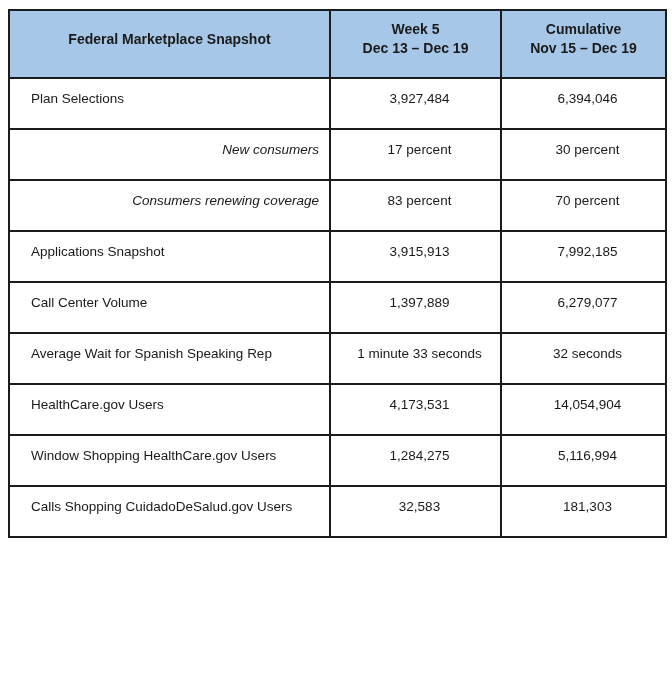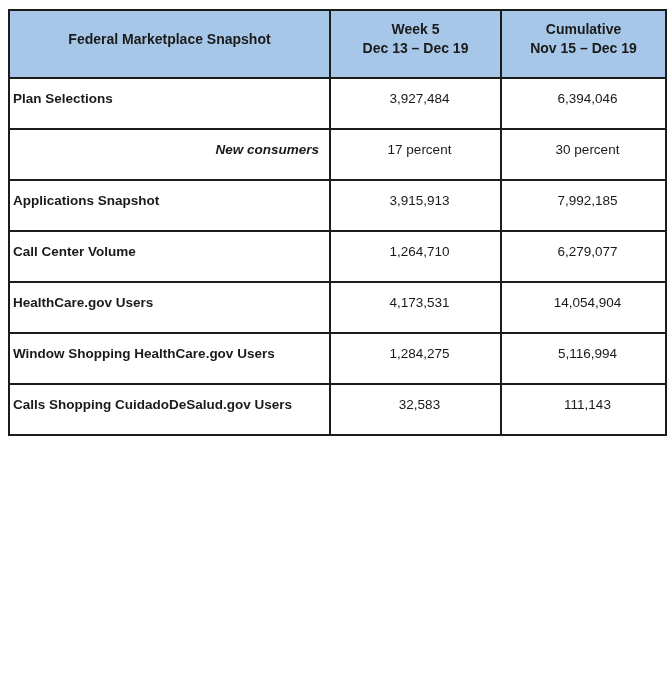--- a/index.html
+++ b/index.html
@@ -32,23 +32,22 @@
     font-weight: bold;
     text-align: center;
   }
   th.h-title { padding-top: 20px; font-size: 14px; margin-left: 44px; }
   th.h-col   { padding-top: 9px; font-size: 14px; }
   th.h-col .hline { display: block; line-height: 19px; }
   tbody tr { height: 51px; }
   td { padding-top: 11px; }
   td.label {
     text-align: left;
-    padding-left: 3px;
+    padding-left: 21px;
     padding-right: 6px;
-    font-weight: bold;
   }
   td.label.italic-label {
     font-style: italic;
     text-align: right;
     padding-right: 10px;
   }
   td.val { text-align: center; padding-left: 9px; padding-right: 1px; }
 </style>
 </head>
 <body>
@@ -80,39 +79,49 @@
         <td class="label">Plan Selections</td>
         <td class="val">3,927,484</td>
         <td class="val">6,394,046</td>
       </tr>
       <tr>
         <td class="label italic-label">New consumers</td>
         <td class="val">17 percent</td>
         <td class="val">30 percent</td>
       </tr>
       <tr>
+        <td class="label italic-label">Consumers renewing coverage</td>
+        <td class="val">83 percent</td>
+        <td class="val">70 percent</td>
+      </tr>
+      <tr>
         <td class="label">Applications Snapshot</td>
         <td class="val">3,915,913</td>
         <td class="val">7,992,185</td>
       </tr>
       <tr>
         <td class="label">Call Center Volume</td>
-        <td class="val">1,264,710</td>
+        <td class="val">1,397,889</td>
         <td class="val">6,279,077</td>
+      </tr>
+      <tr>
+        <td class="label">Average Wait for Spanish Speaking Rep</td>
+        <td class="val">1 minute 33 seconds</td>
+        <td class="val">32 seconds</td>
       </tr>
       <tr>
         <td class="label">HealthCare.gov Users</td>
         <td class="val">4,173,531</td>
         <td class="val">14,054,904</td>
       </tr>
       <tr>
         <td class="label">Window Shopping HealthCare.gov Users</td>
         <td class="val">1,284,275</td>
         <td class="val">5,116,994</td>
       </tr>
       <tr>
         <td class="label">Calls Shopping CuidadoDeSalud.gov Users</td>
         <td class="val">32,583</td>
-        <td class="val">111,143</td>
+        <td class="val">181,303</td>
       </tr>
     </tbody>
   </table>
 </div>
 
 </body></html>

